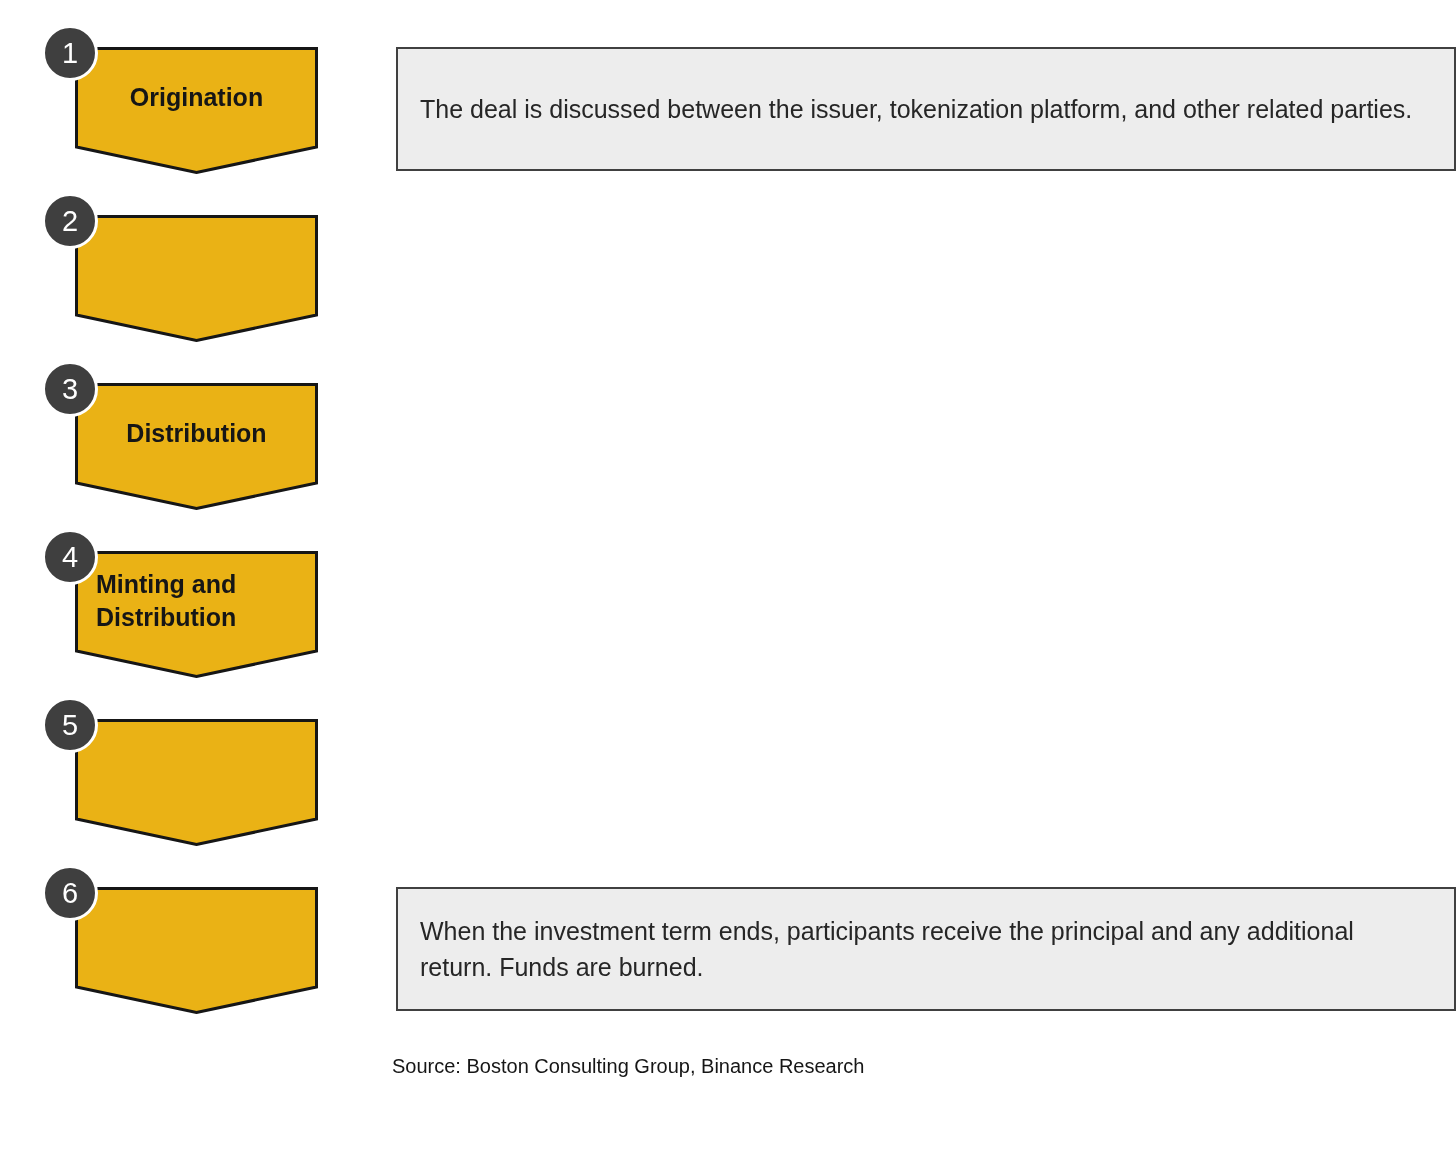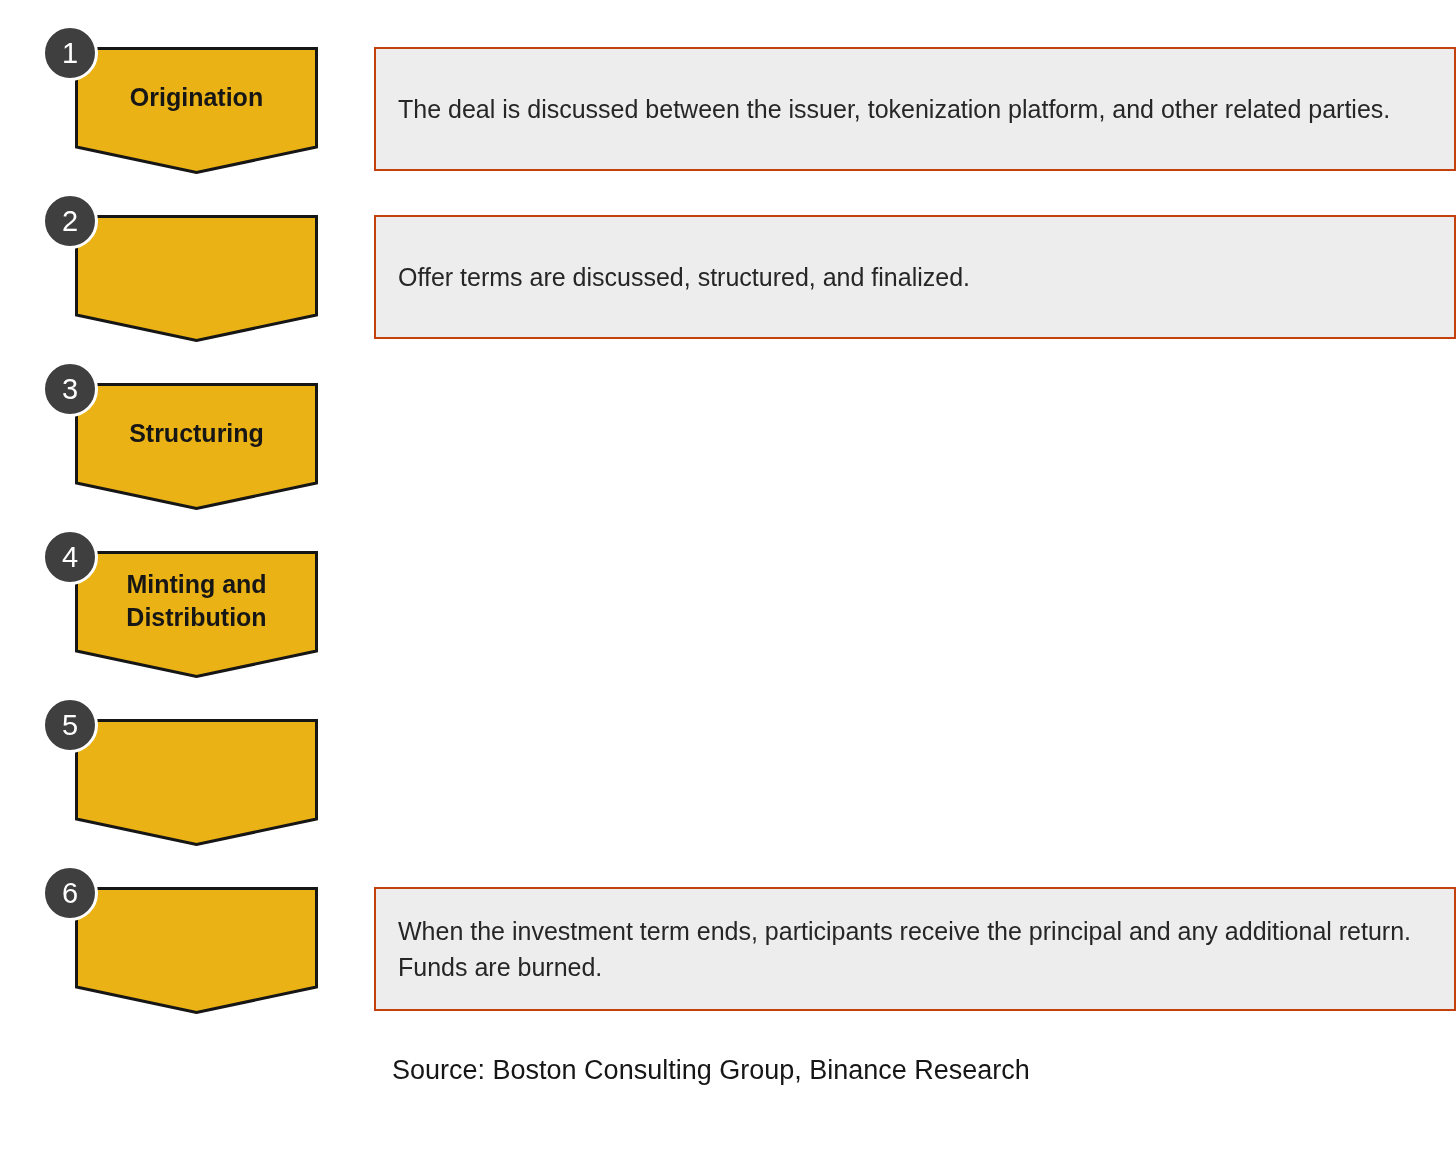--- a/index.html
+++ b/index.html
@@ -38,21 +38,21 @@
   }
   .banner-label {
     position: absolute;
     left: 21px;
     top: 0;
     width: 201px;
     height: 100px;
     display: flex;
     align-items: center;
     justify-content: center;
-    text-align: center;
+    text-align: left;
     font-size: 25px;
     font-weight: 700;
     line-height: 33px;
     color: #161616;
     z-index: 2;
   }
   .step-circle {
     position: absolute;
     left: -33px;
     top: -22px;
@@ -63,37 +63,37 @@
     border-radius: 50%;
     display: flex;
     align-items: center;
     justify-content: center;
     color: #ffffff;
     font-size: 29px;
     font-weight: 400;
     z-index: 3;
   }
   .desc-box {
-    margin-left: 56px;
+    margin-left: 78px;
     width: 1126px;
     min-height: 124px;
     background: #ededed;
-    border: 2px solid #c2410c;
+    border: 2px solid #404040;
     display: flex;
     align-items: center;
     padding: 10px 30px 10px 22px;
   }
   .desc-text {
     font-size: 25px;
     line-height: 36px;
     color: #262626;
   }
   .source-line {
     margin: 38px 0 0 317px;
-    font-size: 27px;
+    font-size: 20px;
     color: #161616;
   }
 </style>
 </head>
 <body>
 
 <div class="diagram">
 
   <div class="row">
     <div class="banner-wrap">
@@ -108,32 +108,29 @@
     </div>
   </div>
 
   <div class="row">
     <div class="banner-wrap">
       <svg class="banner-svg" viewBox="0 0 243 127">
         <polygon points="1.5,1.5 241.5,1.5 241.5,100 121.5,125.5 1.5,100" fill="#eab215" stroke="#161616" stroke-width="3" stroke-linejoin="miter"></polygon>
       </svg>
       <div class="step-circle">2</div>
     </div>
-    <div class="desc-box">
-      <div class="desc-text">Offer terms are discussed, structured, and finalized.</div>
-    </div>
   </div>
 
   <div class="row">
     <div class="banner-wrap">
       <svg class="banner-svg" viewBox="0 0 243 127">
         <polygon points="1.5,1.5 241.5,1.5 241.5,100 121.5,125.5 1.5,100" fill="#eab215" stroke="#161616" stroke-width="3" stroke-linejoin="miter"></polygon>
       </svg>
       <div class="step-circle">3</div>
-      <div class="banner-label">Structuring</div>
+      <div class="banner-label">Distribution</div>
     </div>
   </div>
 
   <div class="row">
     <div class="banner-wrap">
       <svg class="banner-svg" viewBox="0 0 243 127">
         <polygon points="1.5,1.5 241.5,1.5 241.5,100 121.5,125.5 1.5,100" fill="#eab215" stroke="#161616" stroke-width="3" stroke-linejoin="miter"></polygon>
       </svg>
       <div class="step-circle">4</div>
       <div class="banner-label">Minting and Distribution</div>

